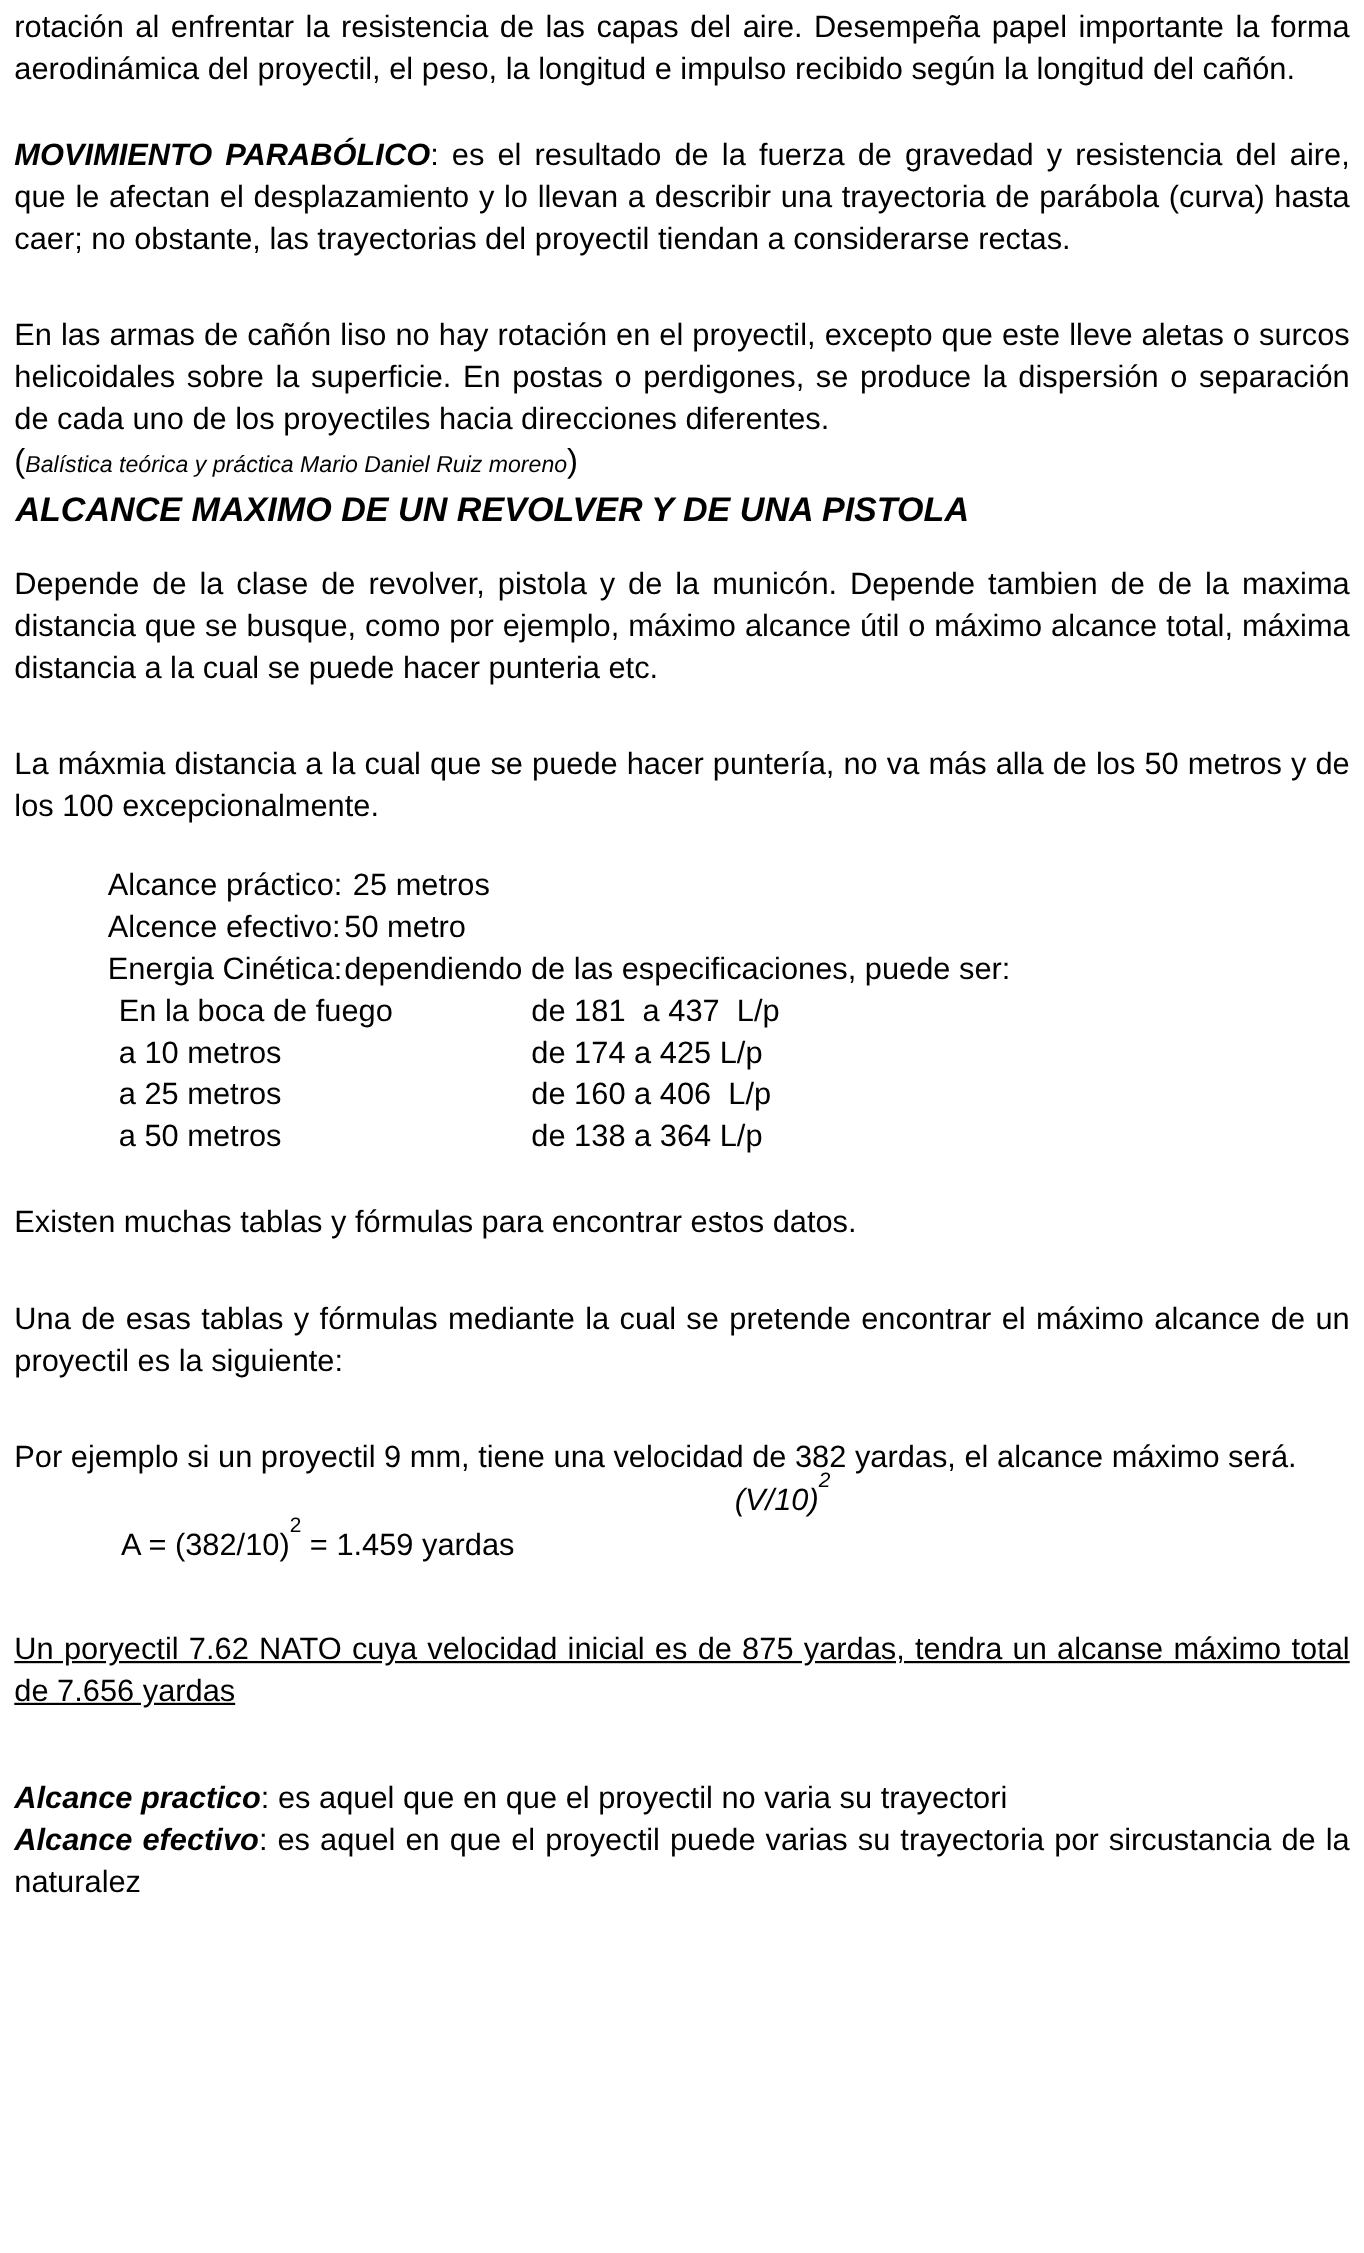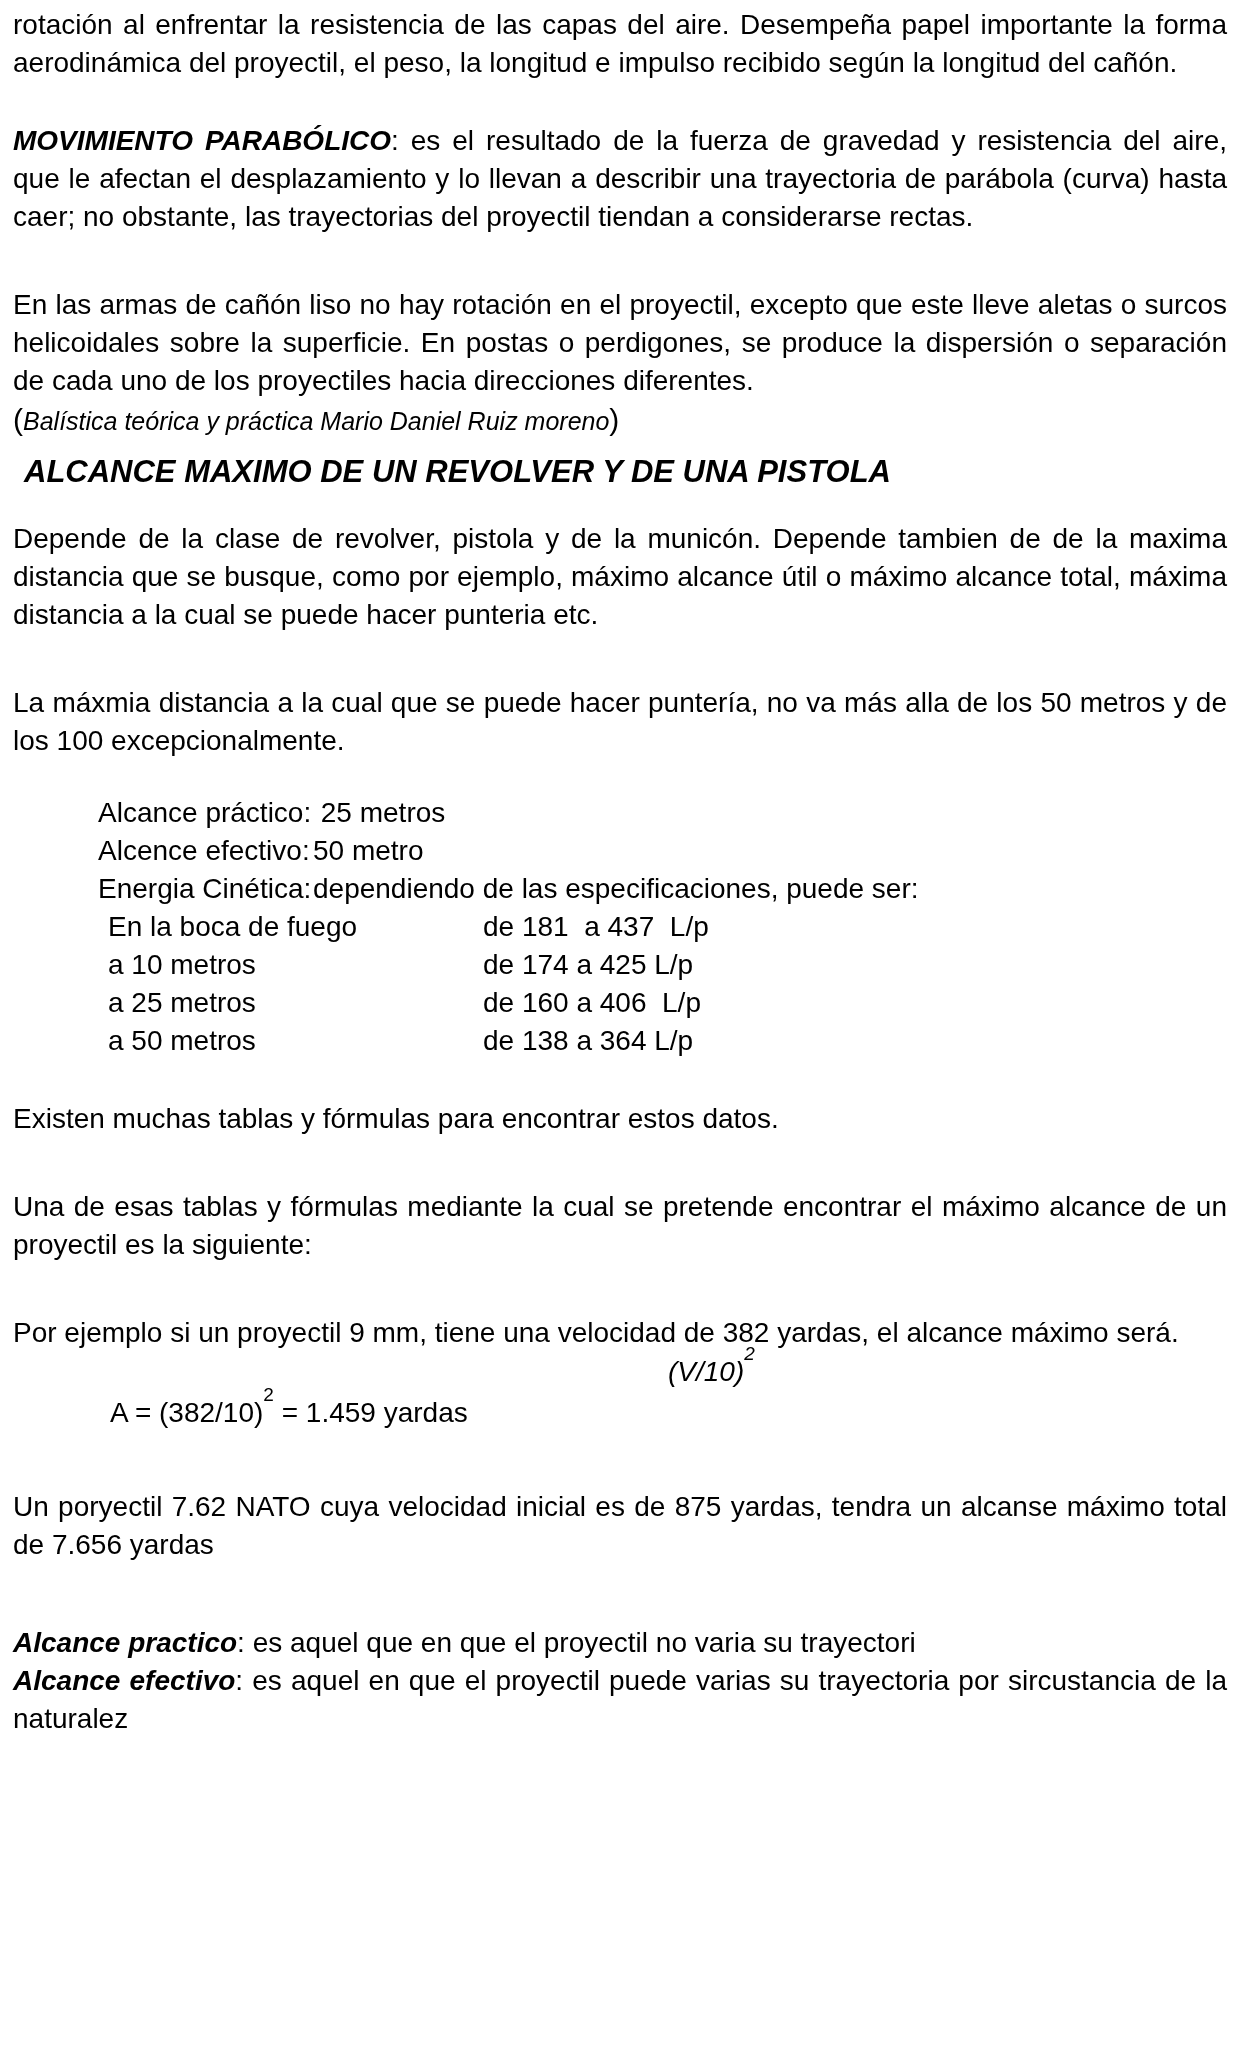--- a/index.html
+++ b/index.html
@@ -15,28 +15,28 @@
   p { margin: 0; }
   .j { text-align: justify; }
   .bi { font-weight: bold; font-style: italic; }
 
   .mt26 { margin-top: 26px; }
   .mt28 { margin-top: 28px; }
   .mt34 { margin-top: 34px; }
   .mt38 { margin-top: 50px; }
   .mt40 { margin-top: 40px; }
   .mt46 { margin-top: 60px; }
-  .mt56 { margin-top: 56px; }
+  .mt56 { margin-top: 56px; text-decoration: underline; }
 
   .citation { line-height: 40px; white-space: pre-wrap; }
   .citation .paren { font-size: 30px; }
-  .citation .cit { font-size: 25px; font-style: italic; }
+  .citation .cit { font-size: 21px; font-style: italic; }
 
   .heading {
-    margin: 11px;
+    margin: 1px;
     font-size: 31px;
     line-height: 40px;
     font-weight: bold;
     font-style: italic;
   }
 
   .tableA { padding-left: 85px; }
   .tableA .lbl { display: inline-block; width: 215px; }
   .tableB { padding-left: 95px; }
   .tableB .lbl { display: inline-block; width: 375px; }

